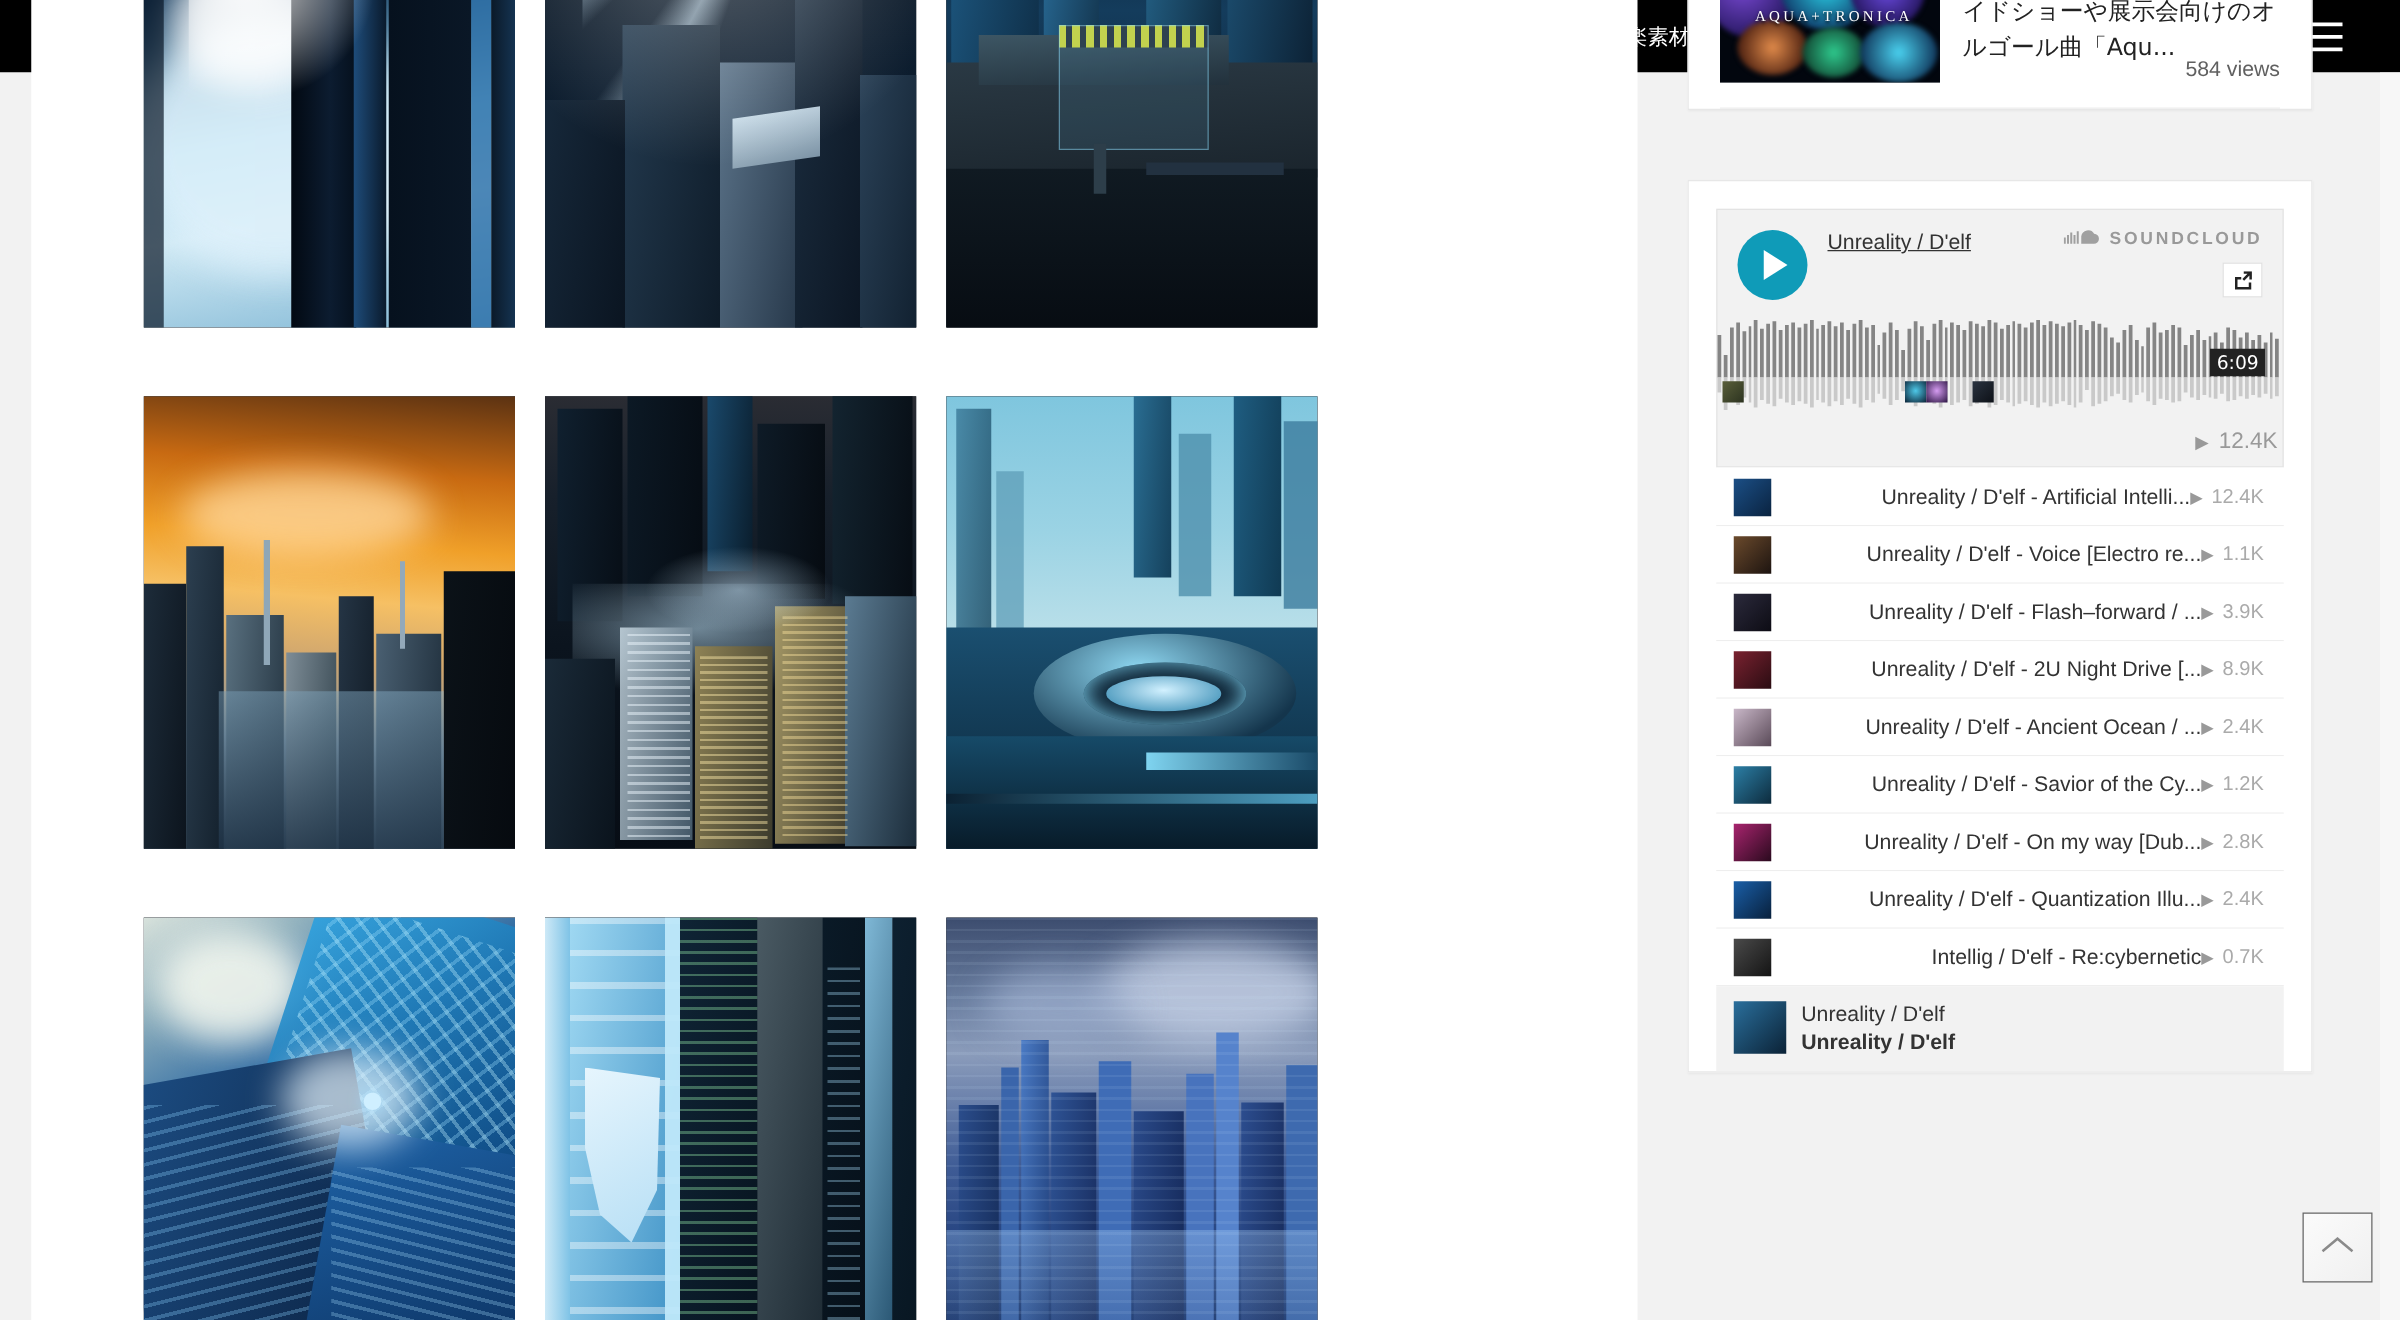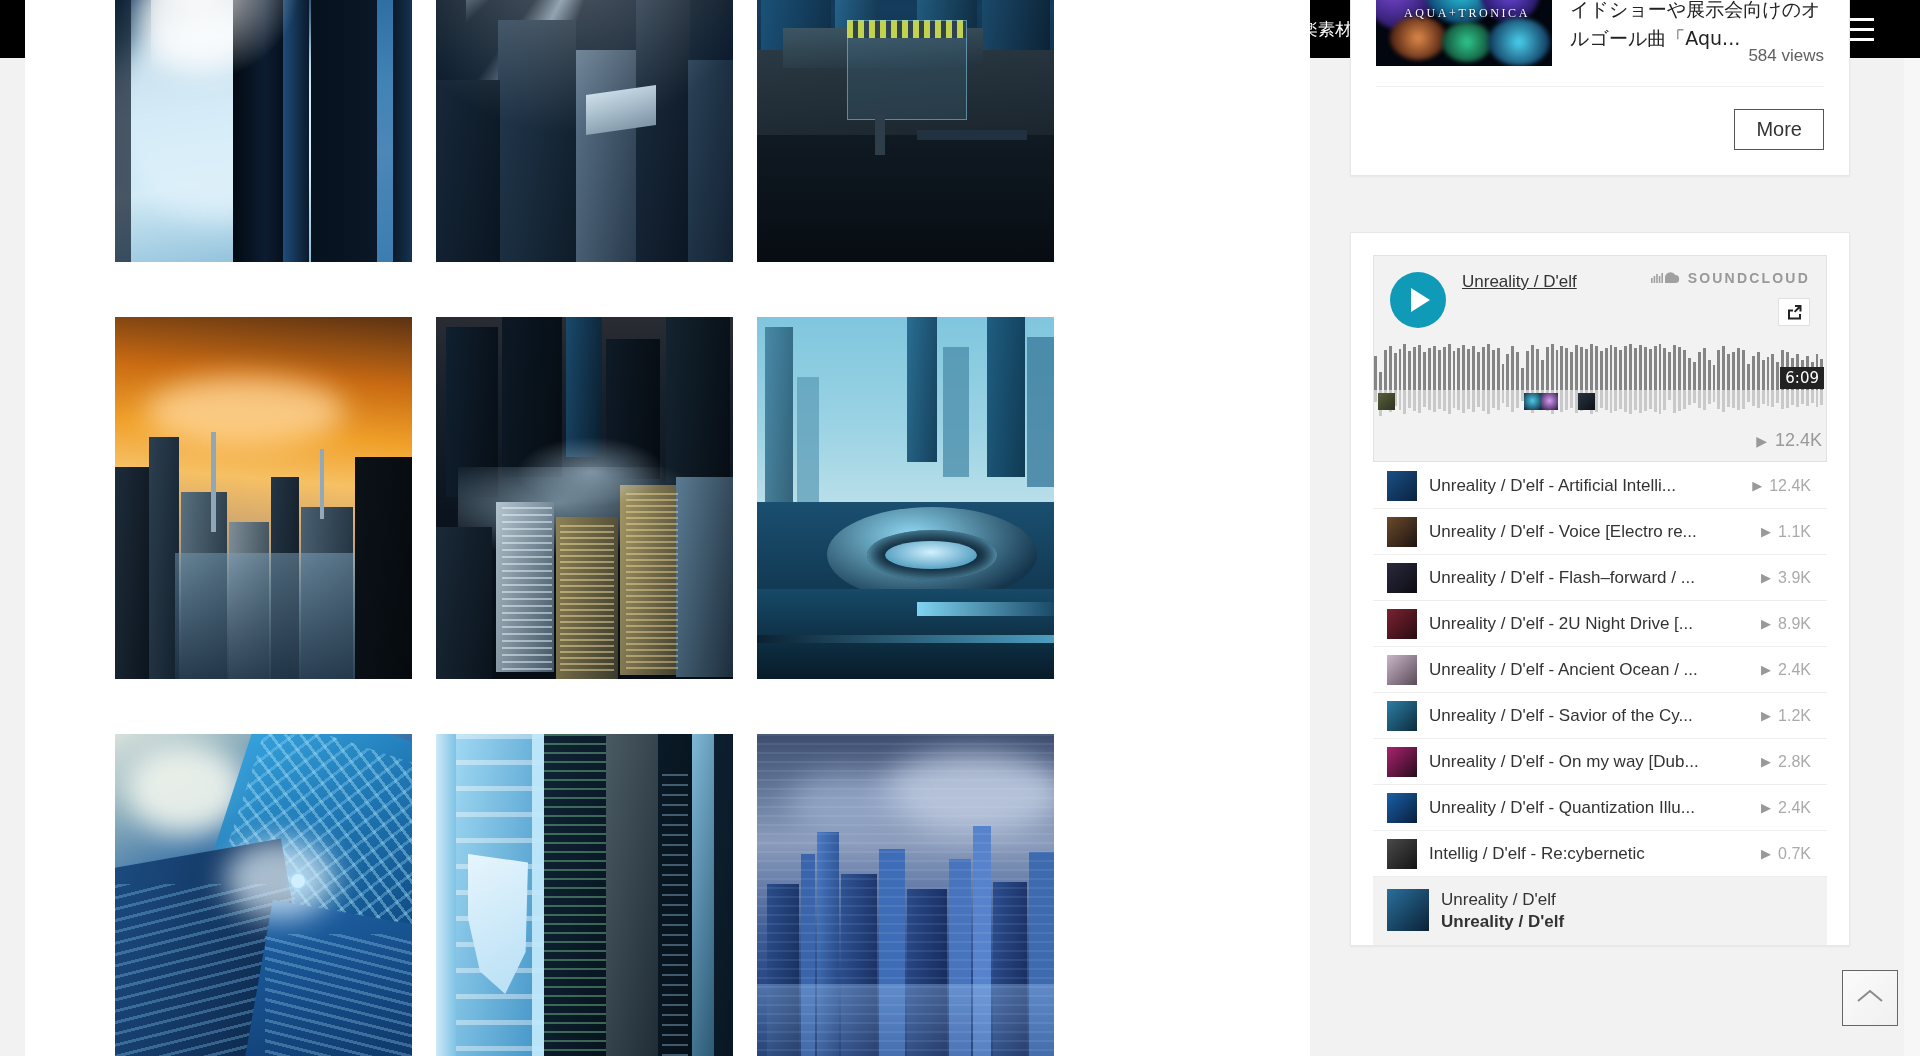--- a/index.html
+++ b/index.html
@@ -186,21 +186,21 @@
     position: relative;
     height: 78px;
     margin: 8px 0 0 0;
     padding: 0 0px;
   }
   .wave-bars { display: flex; align-items: flex-end; height: 46px; gap: 0px; }
   .wave-bars-lo { display: flex; align-items: flex-start; height: 32px; gap: 0px; }
   .wb { width: 3px; margin-right: 2px; background: #858585; }
   .wb-lo { width: 3px; margin-right: 2px; background: #c9c9c9; }
   .sc-time {
-    position: absolute; right: 2px; bottom: 33px;
+    position: absolute; right: 14px; bottom: 33px;
     background: #222; color: #fff;
     font-size: 15px; padding: 2px 5px;
     font-family: "DejaVu Sans", sans-serif;
   }
   .wave-marker {
     position: absolute; width: 17px; height: 17px;
     bottom: 12px; border: 0;
   }
   .sc-plays {
     text-align: right;
@@ -217,21 +217,21 @@
   .tr {
     display: flex; align-items: center;
     height: 46px;
     border-bottom: 1px solid #eee;
     background: #fff;
     cursor: pointer;
   }
   .tr-thumb { width: 30px; height: 30px; margin: 0 12px 0 14px; flex:0 0 auto; background:#123; overflow:hidden; position:relative;}
   .tr-title {
     font-size: 17px; color: #333; flex: 1 1 auto;
-    white-space: nowrap; overflow: hidden;
+    white-space: nowrap; overflow: hidden; text-align: right;
   }
   .tr-plays {
     font-size: 16px; color: #aaa; margin-right: 16px;
     display: flex; align-items: center; white-space: nowrap;
   }
   .tr-plays .playglyph { font-size: 13px; margin-right: 7px; }
 
   .tr-footer {
     display: flex; align-items: flex-start;
     background: #f2f2f2; padding: 12px 14px;
@@ -523,23 +523,20 @@
           <div style="position:absolute;left:104px;top:-4px;width:60px;height:60px;border-radius:50%;background:radial-gradient(circle at 50% 50%,#6a4ae0,#221459 75%);filter:blur(2px)"></div>
           <div style="position:absolute;left:14px;top:50px;width:56px;height:44px;border-radius:50%;background:radial-gradient(circle at 50% 50%,#e08a4a,#5a2a16 70%);filter:blur(2px)"></div>
           <div style="position:absolute;left:66px;top:56px;width:50px;height:40px;border-radius:50%;background:radial-gradient(circle at 50% 50%,#2ec98d,#14523a 72%);filter:blur(2px)"></div>
           <div style="position:absolute;left:112px;top:52px;width:62px;height:48px;border-radius:50%;background:radial-gradient(circle at 50% 50%,#4ad2f0,#133e62 74%);filter:blur(2px)"></div>
           <div style="position:absolute;left:16px;top:34px;width:150px;height:26px;display:flex;align-items:center;justify-content:center;color:#fff;font-size:12px;letter-spacing:2.6px;text-shadow:0 1px 3px #000;font-family:'Liberation Serif',serif;">AQUA+TRONICA</div>
         </div>
         <div class="vid-meta">
           <div class="vid-title">【無料音楽素材】写真のスライドショーや展示会向けのオルゴール曲「Aqu...</div>
           <div class="vid-views">584 views</div>
         </div>
-      </div>
-      <div class="more-wrap">
-        <span class="more-btn">More</span>
       </div>
     </div>
 
     <div class="card card-sc">
       <div class="sc-player">
 
         <div class="sc-head">
           <div class="sc-play">
             <svg width="22" height="26" viewBox="0 0 22 26">
                 <path d="M2 1l19 12L2 25z" fill="#fff"></path>

